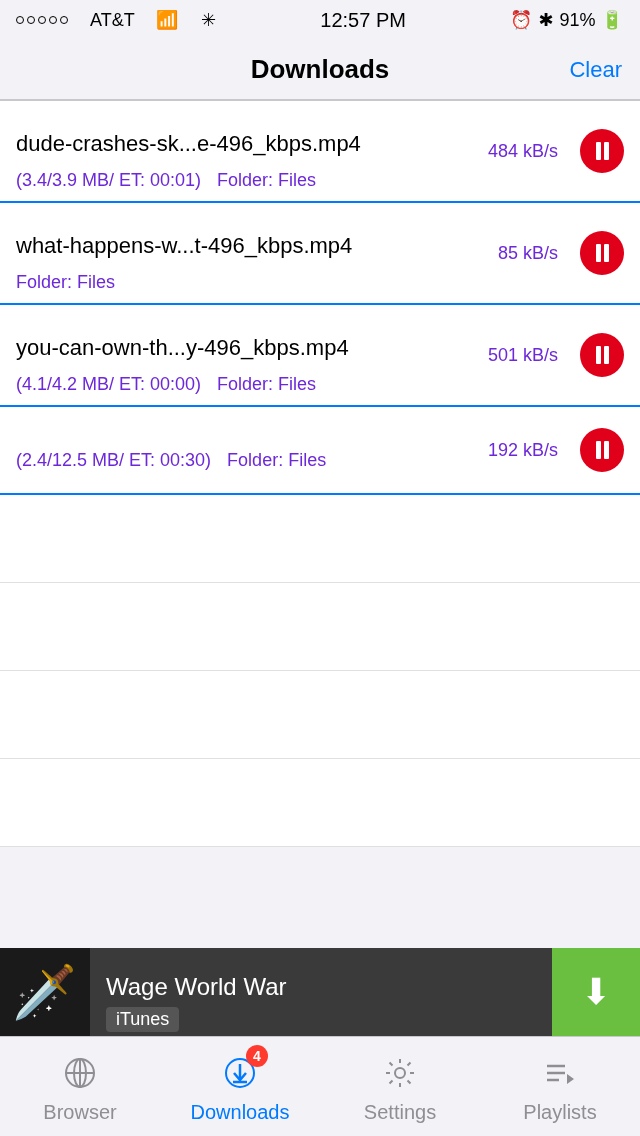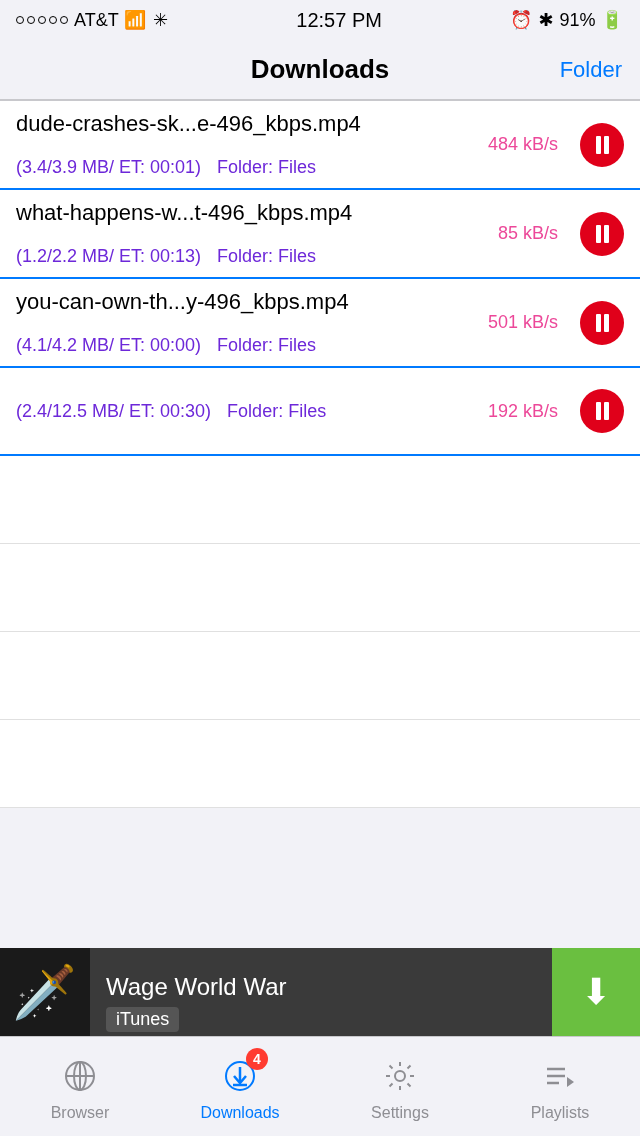--- a/index.html
+++ b/index.html
@@ -21,21 +21,21 @@
       display: flex;
       align-items: center;
       justify-content: space-between;
       padding: 0 16px;
       font-size: 18px;
       font-weight: 500;
     }
     .status-left {
       display: flex;
       align-items: center;
-      gap: 6px;
+      gap: 22px;
     }
     .signal-dots {
       display: flex; gap: 3px;
     }
     .dot { width: 8px; height: 8px; border-radius: 50%; background: #000; }
     .dot.empty { background: transparent; border: 1.5px solid #000; }
     .status-center { font-weight: 400; font-size: 20px; }
     .status-right { display: flex; align-items: center; gap: 6px; font-size: 18px; }
 
     
@@ -74,21 +74,22 @@
       display: flex;
       align-items: center;
       min-height: 88px;
       background: #fff;
     }
 
     .download-info {
       flex: 1;
       display: flex;
       flex-direction: column;
-      gap: 20px;
+      gap: 13px;
+      margin-top: 20px;
     }
 
     .download-filename {
       font-size: 22px;
       font-weight: 400;
       color: #000;
       white-space: nowrap;
       overflow: hidden;
       text-overflow: ellipsis;
       max-width: 440px;
@@ -96,21 +97,21 @@
 
     .download-meta {
       font-size: 18px;
       color: #6d28d9;
       display: flex;
       gap: 16px;
     }
 
     .download-speed {
       font-size: 18px;
-      color: #ec4899;
+      color: #6d28d9;
       white-space: nowrap;
       margin-right: 12px;
     }
 
     .pause-btn {
       width: 44px;
       height: 44px;
       border-radius: 50%;
       background: #e0001a;
       display: flex;
@@ -224,21 +225,21 @@
     }
     .tab-icon-wrap {
       position: relative;
       width: 48px;
       height: 48px;
       display: flex;
       align-items: center;
       justify-content: center;
     }
     .tab-label {
-      font-size: 16px;
+      font-size: 20px;
       color: #8e8e93;
     }
     .tab-label.active {
       color: #007aff;
     }
     .tab-badge {
       position: absolute;
       top: -4px;
       right: -4px;
       width: 22px;
@@ -277,21 +278,21 @@
   <div class="status-right">
     <span>⏰</span>
     <span>✱</span>
     <span>91%</span>
     <span>🔋</span>
   </div>
 </div>
 
 <div class="nav-bar">
   <span class="nav-title">Downloads</span>
-  <span class="nav-clear">Folder</span>
+  <span class="nav-clear">Clear</span>
 </div>
 
 <div class="download-list content-area">
 
   <div class="download-item">
     <div class="download-info">
       <span class="download-filename">dude-crashes-sk...e-496_kbps.mp4</span>
       <div class="download-meta">
         <span>(3.4/3.9 MB/ ET: 00:01)</span>
         <span>Folder: Files</span>
@@ -303,21 +304,20 @@
         <div class="pause-bar"></div>
         <div class="pause-bar"></div>
       </div>
     </div>
   </div>
 
   <div class="download-item">
     <div class="download-info">
       <span class="download-filename">what-happens-w...t-496_kbps.mp4</span>
       <div class="download-meta">
-        <span>(1.2/2.2 MB/ ET: 00:13)</span>
         <span>Folder: Files</span>
       </div>
     </div>
     <span class="download-speed">85 kB/s</span>
     <div class="pause-btn">
       <div class="pause-icon">
         <div class="pause-bar"></div>
         <div class="pause-bar"></div>
       </div>
     </div>

